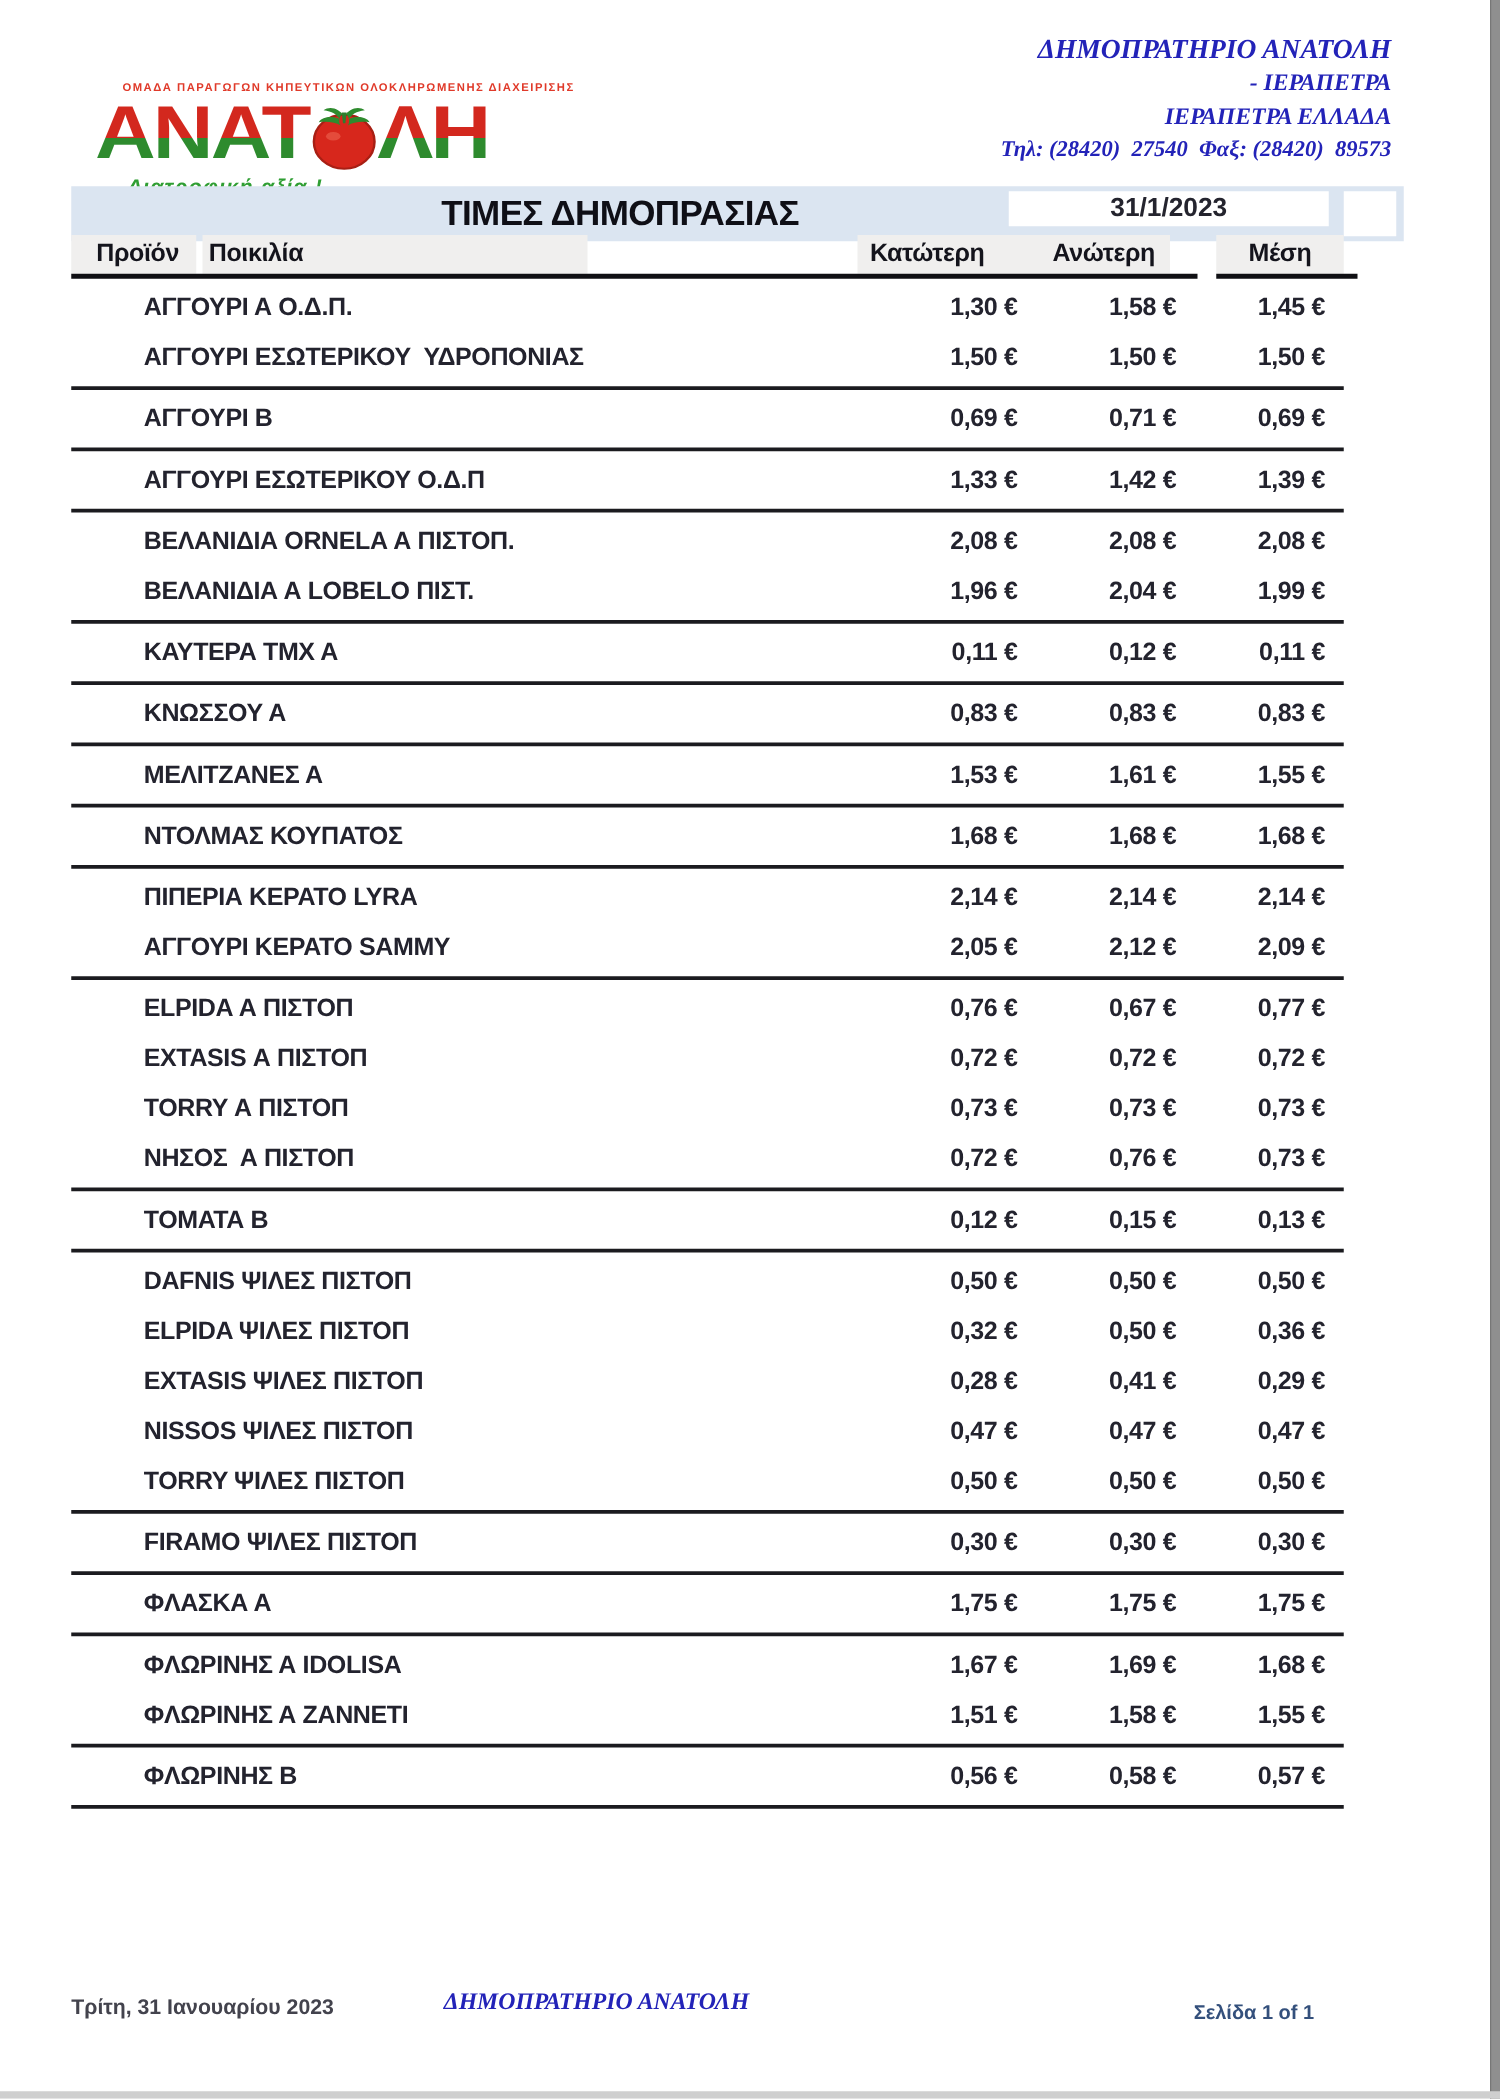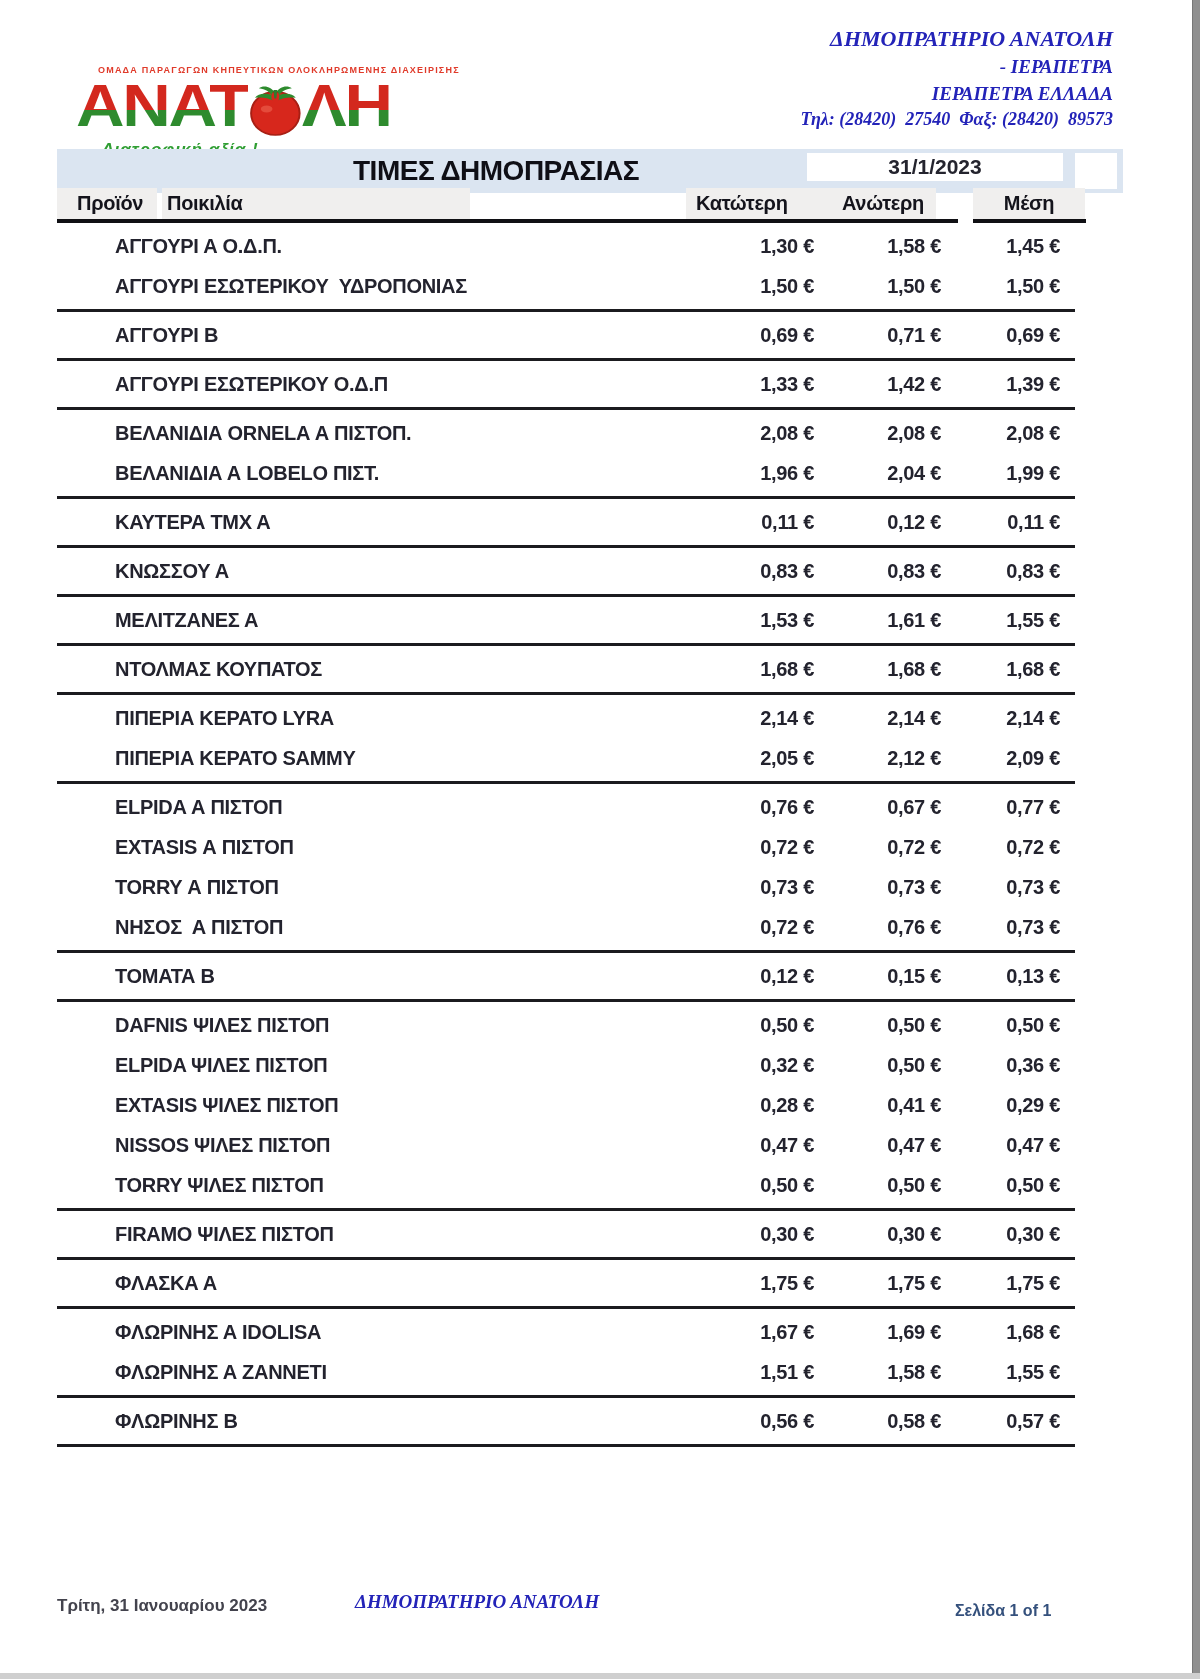--- a/index.html
+++ b/index.html
@@ -47,21 +47,21 @@
               font-size:21px; font-weight:bold; color:#24242e; }
   .band-notch { position:absolute; left:1018px; top:4px; width:42px; height:36px; background:#fff; }
 
   
   .col-headers { position:absolute; left:57px; top:188px; width:1029px; height:31px;
                  font-size:20px; font-weight:bold; color:#14141c; letter-spacing:-0.3px; }
   .hbox { position:absolute; top:0; height:31px; line-height:30px; background:#f0efee; }
   .h-product { left:0; width:100px; padding-left:20px; }
   .h-variety { left:105px; width:308px; padding-left:5px; }
   .h-prices  { left:629px; width:250px; display:flex; justify-content:space-between; padding:0 12px 0 10px; }
-  .h-avg     { left:916px; width:112px; text-align:center; }
+  .h-avg     { left:916px; width:102px; text-align:center; }
   .head-line1 { position:absolute; left:57px; top:219px; width:901px; height:4px; background:#101014; }
   .head-line2 { position:absolute; left:973px; top:219px; width:113px; height:4px; background:#101014; }
 
   
   .price-table { position:absolute; left:57px; top:223px; width:1029px; color:#23232e; }
   .group { padding:3px 0; }
   .row { display:flex; align-items:center; height:40px; padding-right:26px;
          font-size:20px; font-weight:bold; letter-spacing:-0.3px; }
   .row .name { flex:1; padding-left:58px; white-space:pre; overflow:hidden; }
   .cell { text-align:right; white-space:pre; }
@@ -209,21 +209,21 @@
     </div>
     <div class="sep"></div>
     <div class="group">
       <div class="row">
         <div class="name">ΠΙΠΕΡΙΑ ΚΕΡΑΤΟ LYRA</div>
         <div class="cell low">2,14 €</div>
         <div class="cell high">2,14 €</div>
         <div class="cell avg">2,14 €</div>
       </div>
       <div class="row">
-        <div class="name">ΠΙΠΕΡΙΑ ΚΕΡΑΤΟ SAMMY</div>
+        <div class="name">ΑΓΓΟΥΡΙ ΚΕΡΑΤΟ SAMMY</div>
         <div class="cell low">2,05 €</div>
         <div class="cell high">2,12 €</div>
         <div class="cell avg">2,09 €</div>
       </div>
     </div>
     <div class="sep"></div>
     <div class="group">
       <div class="row">
         <div class="name">ELPIDA Α ΠΙΣΤΟΠ</div>
         <div class="cell low">0,76 €</div>

